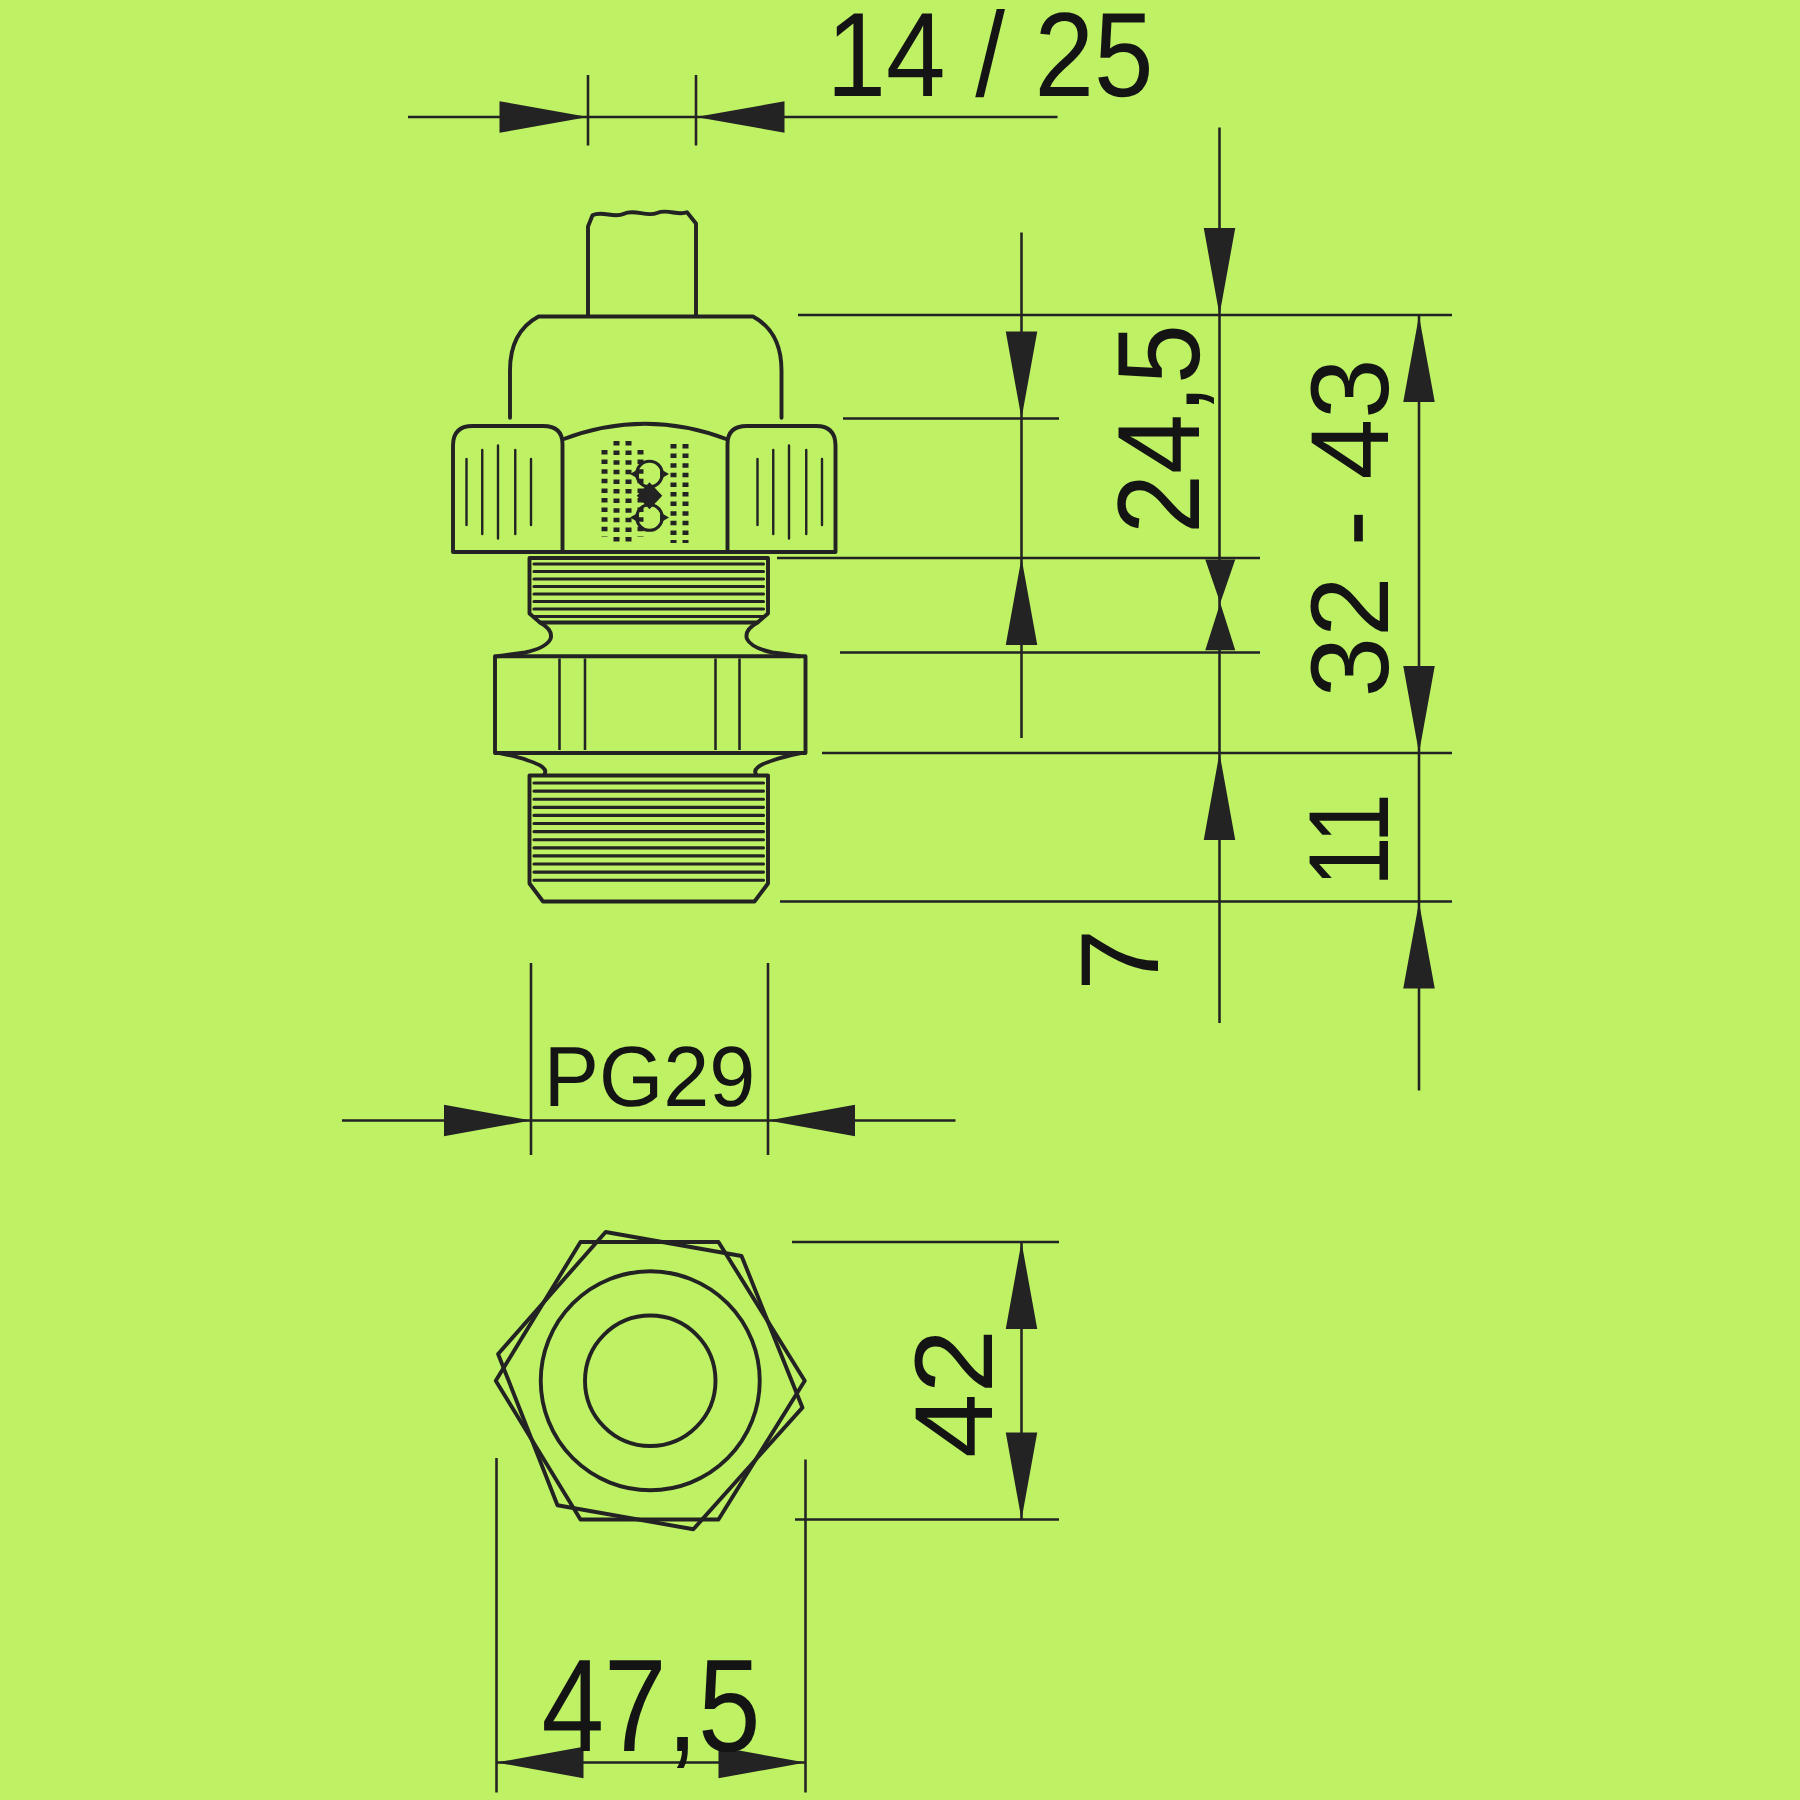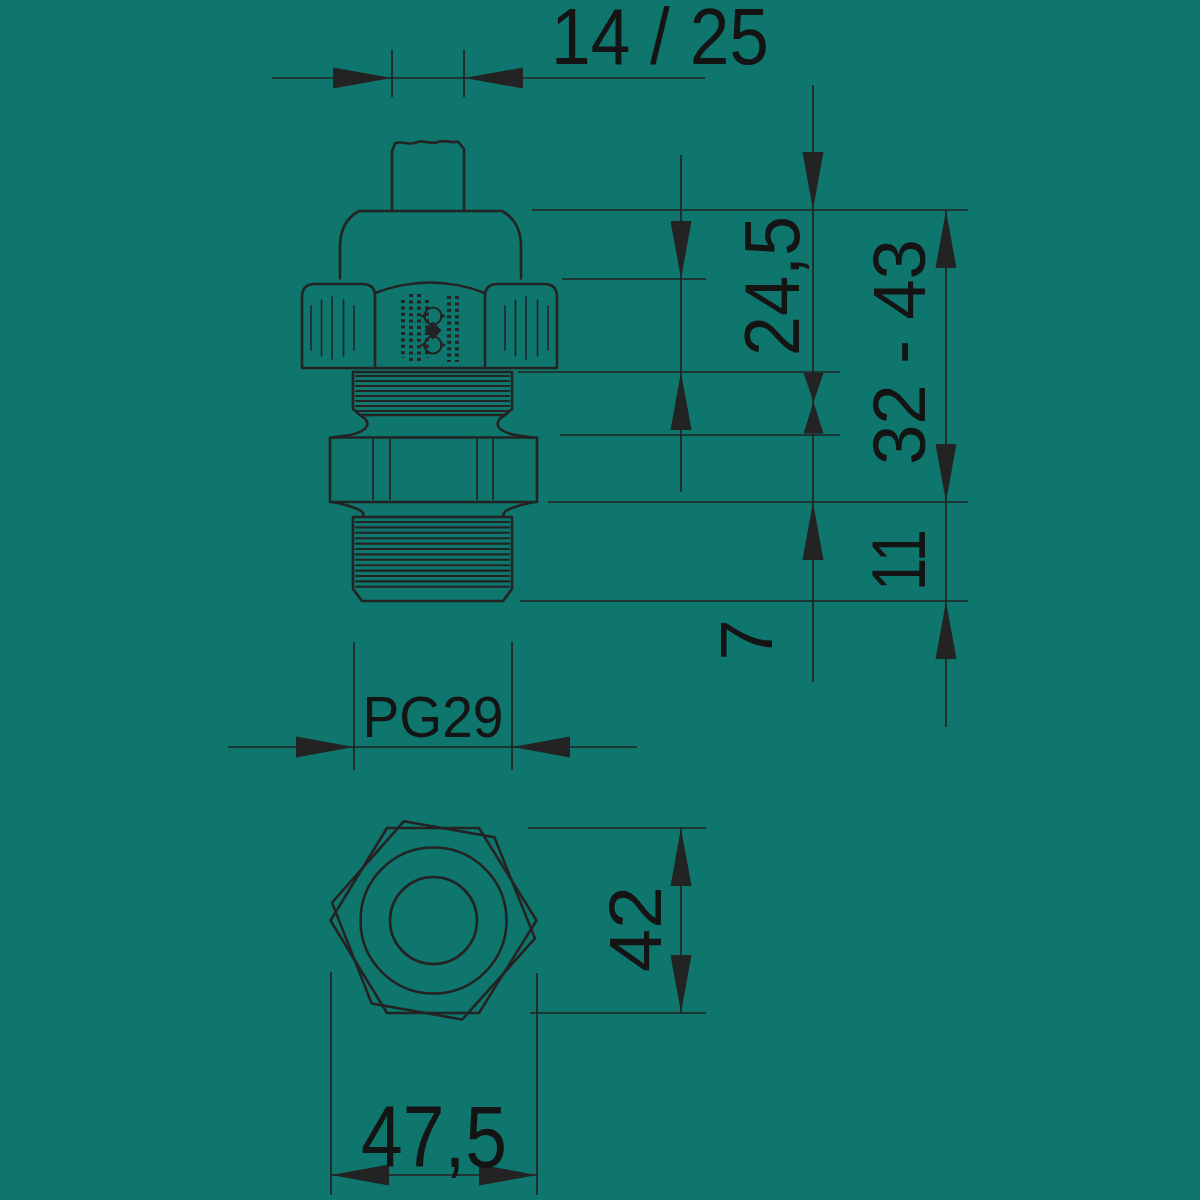--- a/index.html
+++ b/index.html
@@ -1,16 +1,16 @@
 <!DOCTYPE html>
 <html><head>
 <meta charset="utf-8">
 <style>
   html,body{margin:0;padding:0;background:#ffffff;}
-  .stage{width:1200px;height:1200px;position:relative;background:#0f766e;overflow:hidden;text-decoration:underline;}
+  .stage{width:1200px;height:1200px;position:relative;background:#bef264;overflow:hidden;text-decoration:underline;}
   svg{display:block;}
   .ol{fill:none;stroke:#232323;stroke-width:2.6;stroke-linejoin:round;stroke-linecap:round;}
   .thr{fill:none;stroke:#232323;stroke-width:2.1;stroke-linecap:round;}
   .knl{fill:none;stroke:#232323;stroke-width:1.6;stroke-linecap:round;}
   .thin{fill:none;stroke:#232323;stroke-width:1.7;stroke-linecap:butt;}
   .arr{fill:#232323;stroke:none;}
   .dot{fill:none;stroke:#232323;stroke-width:4;stroke-dasharray:3 3.4;}
   .dimtext{fill:#141414;font-family:"Liberation Sans",sans-serif;}
 </style>
 </head>

